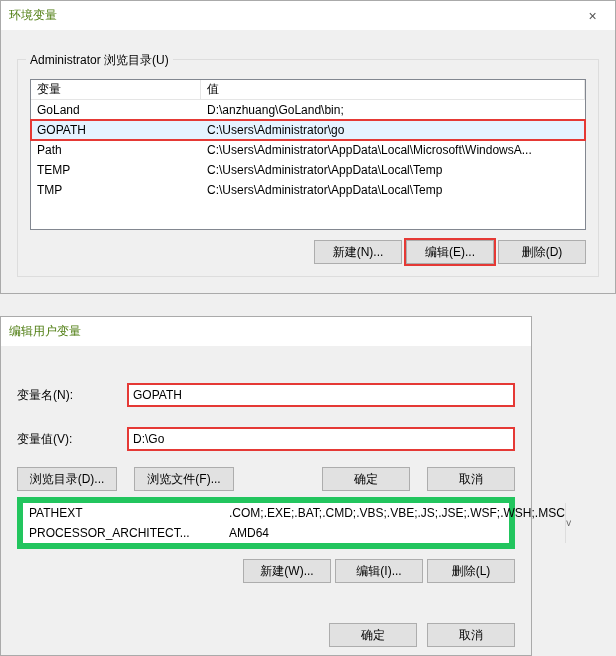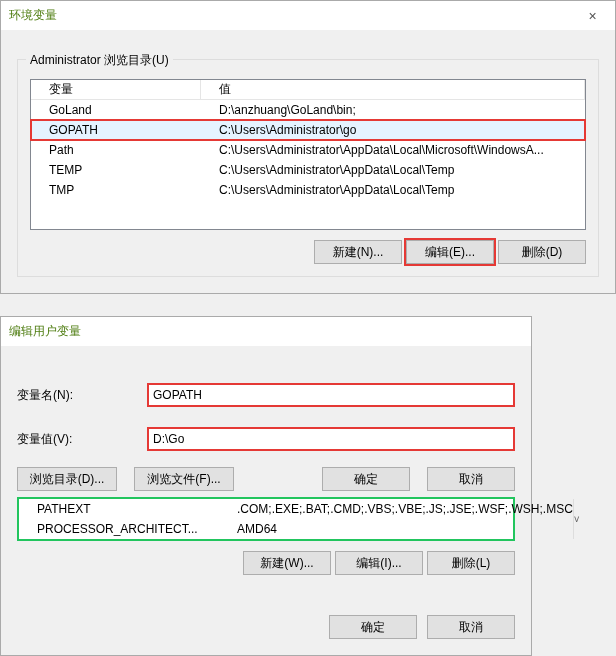--- a/index.html
+++ b/index.html
@@ -50,21 +50,21 @@
     }
     .table {
       border: 1px solid #828790;
       border-bottom: none;
       margin-top: -10px;
       background: #fff;
     }
     .table-row { display: flex; height: 20px; align-items: center; border-bottom: 1px solid transparent; }
     .table-header { border-bottom: 1px solid #e5e5e5; background: #fff; }
     .table-header .col { border-right: 1px solid #e5e5e5; height: 100%; display: flex; align-items: center; }
-    .col { padding-left: 18px; overflow: hidden; white-space: nowrap; text-overflow: ellipsis; }
+    .col { padding-left: 6px; overflow: hidden; white-space: nowrap; text-overflow: ellipsis; }
     .col1 { width: 170px; flex-shrink: 0; }
     .col2 { flex: 1; }
     .selected { background: #e5f3ff; }
     .red-outline { outline: 2px solid #e53935; outline-offset: -1px; }
     .table-bottom { border: 1px solid #828790; border-top: none; height: 30px; background:#fff;}
     .btn-row { display: flex; justify-content: flex-end; gap: 4px; margin-top: 10px; }
     .btn {
       height: 24px;
       min-width: 88px;
       border: 1px solid #adadad;
@@ -79,36 +79,36 @@
 
     .dialog2 {
       border: 1px solid #aaa;
       background: #fff;
       width: 532px;
       position: absolute;
       left: 0; top: 316px;
       height: 340px;
     }
     .d2-body { padding: 16px; background: #f0f0f0; height: calc(100% - 30px); }
-    .form-row { display: flex; align-items: center; margin-top: 20px; gap: 20px; }
+    .form-row { display: flex; align-items: center; margin-top: 20px; }
     .form-row label { width: 110px; }
     .text-input {
       flex: 1;
       height: 24px;
       border: 1px solid #7a7a7a;
       padding: 0 4px;
       background: #fff;
       font: inherit;
     }
     .text-input.red { border: 2px solid #e53935; }
     .btn-row2 { display: flex; gap: 17px; margin-top: 16px; }
     .spacer { flex: 1; }
     .sys-table {
       margin-top: 6px;
-      border: 2px solid #22c55e;
+      border: 6px solid #22c55e;
       background: #fff;
     }
     .sys-table .table-row { border-bottom: none; }
     .scrollhint {
       width: 17px;
       background: #f0f0f0;
       border-left: 1px solid #ddd;
       display: flex;
       align-items: center;
       justify-content: center;

